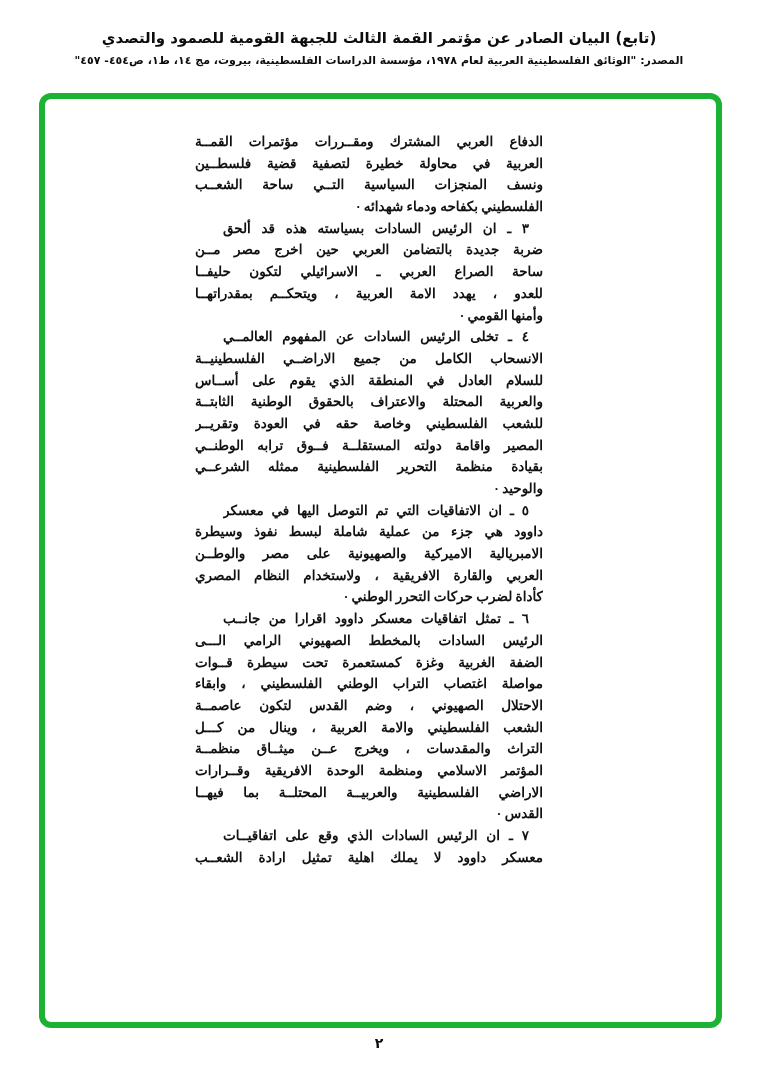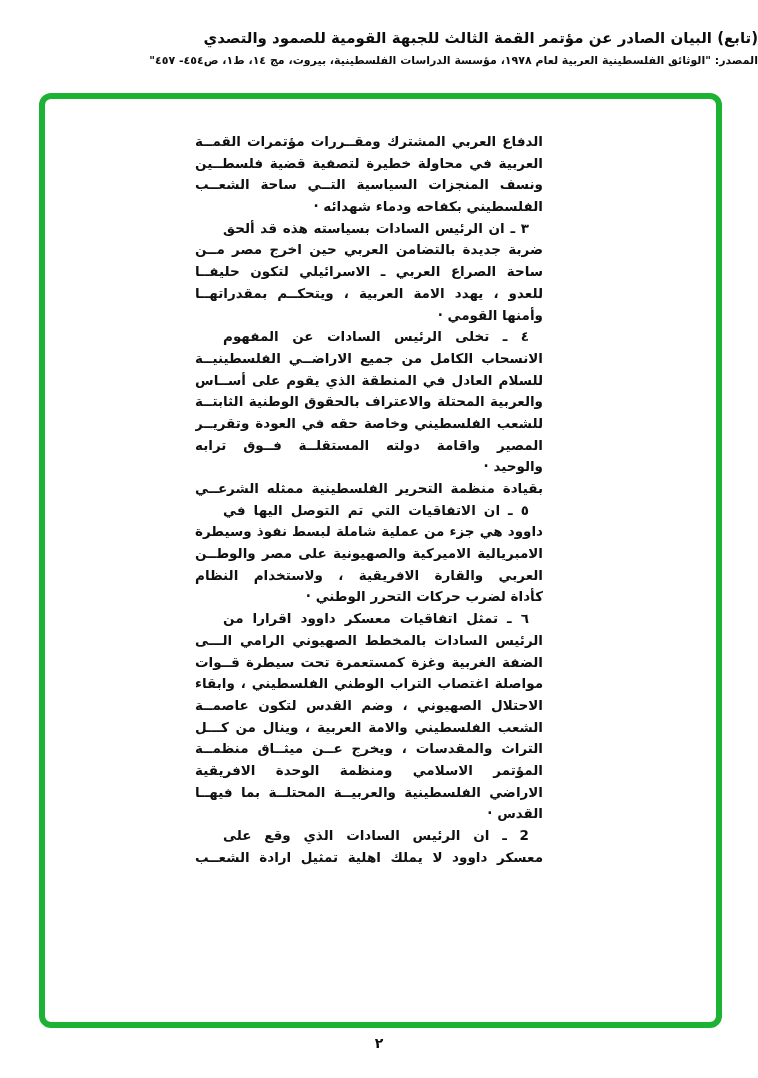--- a/index.html
+++ b/index.html
@@ -10,20 +10,21 @@
     background: #ffffff;
     font-family: "DejaVu Sans", sans-serif;
     color: #111111;
     overflow: hidden;
   }
   .header {
     position: absolute;
     top: 29px;
     left: 0;
     width: 100%;
+    text-align: center;
     direction: rtl;
   }
   .doc-title {
     font-size: 15px;
     font-weight: bold;
     color: #0d0d0d;
   }
   .doc-source {
     margin-top: 7px;
     font-size: 11px;
@@ -43,20 +44,21 @@
   }
   .textcol {
     position: absolute;
     top: 131px;
     left: 195px;
     width: 348px;
     direction: rtl;
     font-size: 13.5px;
     font-weight: bold;
     color: #111111;
+    font-family: Liberation Serif, serif;
   }
   .line {
     height: 21.7px;
     line-height: 21.7px;
     overflow: hidden;
     text-align: justify;
     text-align-last: justify;
     white-space: normal;
   }
   .line.end { text-align-last: right; }
@@ -93,36 +95,36 @@
       <div class="line">ضربة جديدة بالتضامن العربي حين اخرج مصر مــن</div>
       <div class="line">ساحة الصراع العربي ـ الاسرائيلي لتكون حليفــا</div>
       <div class="line">للعدو ، يهدد الامة العربية ، ويتحكــم بمقدراتهــا</div>
       <div class="line end">وأمنها القومي ·</div>
       <div class="line first">٤ ـ تخلى الرئيس السادات عن المفهوم العالمــي</div>
       <div class="line">الانسحاب الكامل من جميع الاراضــي الفلسطينيــة</div>
       <div class="line">للسلام العادل في المنطقة الذي يقوم على أســاس</div>
       <div class="line">والعربية المحتلة والاعتراف بالحقوق الوطنية الثابتــة</div>
       <div class="line">للشعب الفلسطيني وخاصة حقه في العودة وتقريــر</div>
       <div class="line">المصير واقامة دولته المستقلــة فــوق ترابه الوطنــي</div>
+      <div class="line">بقيادة منظمة التحرير الفلسطينية ممثله الشرعــي</div>
       <div class="line end">والوحيد ·</div>
-      <div class="line">بقيادة منظمة التحرير الفلسطينية ممثله الشرعــي</div>
       <div class="line first">٥ ـ ان الاتفاقيات التي تم التوصل اليها في معسكر</div>
       <div class="line">داوود هي جزء من عملية شاملة لبسط نفوذ وسيطرة</div>
       <div class="line">الامبريالية الاميركية والصهيونية على مصر والوطــن</div>
       <div class="line">العربي والقارة الافريقية ، ولاستخدام النظام المصري</div>
       <div class="line end">كأداة لضرب حركات التحرر الوطني ·</div>
       <div class="line first">٦ ـ تمثل اتفاقيات معسكر داوود اقرارا من جانــب</div>
       <div class="line">الرئيس السادات بالمخطط الصهيوني الرامي الـــى</div>
       <div class="line">الضفة الغربية وغزة كمستعمرة تحت سيطرة قــوات</div>
       <div class="line">مواصلة اغتصاب التراب الوطني الفلسطيني ، وابقاء</div>
       <div class="line">الاحتلال الصهيوني ، وضم القدس لتكون عاصمــة</div>
       <div class="line">الشعب الفلسطيني والامة العربية ، وينال من كـــل</div>
       <div class="line">التراث والمقدسات ، ويخرج عــن ميثــاق منظمــة</div>
       <div class="line">المؤتمر الاسلامي ومنظمة الوحدة الافريقية وقــرارات</div>
       <div class="line">الاراضي الفلسطينية والعربيــة المحتلــة بما فيهــا</div>
       <div class="line end">القدس ·</div>
-      <div class="line first">2 ـ ان الرئيس السادات الذي وقع على اتفاقيــات</div>
+      <div class="line first">٧ ـ ان الرئيس السادات الذي وقع على اتفاقيــات</div>
       <div class="line">معسكر داوود لا يملك اهلية تمثيل ارادة الشعــب</div>
     </div>
 
   <div class="pagenum">٢</div>
 
 </div>
 
 </body></html>

